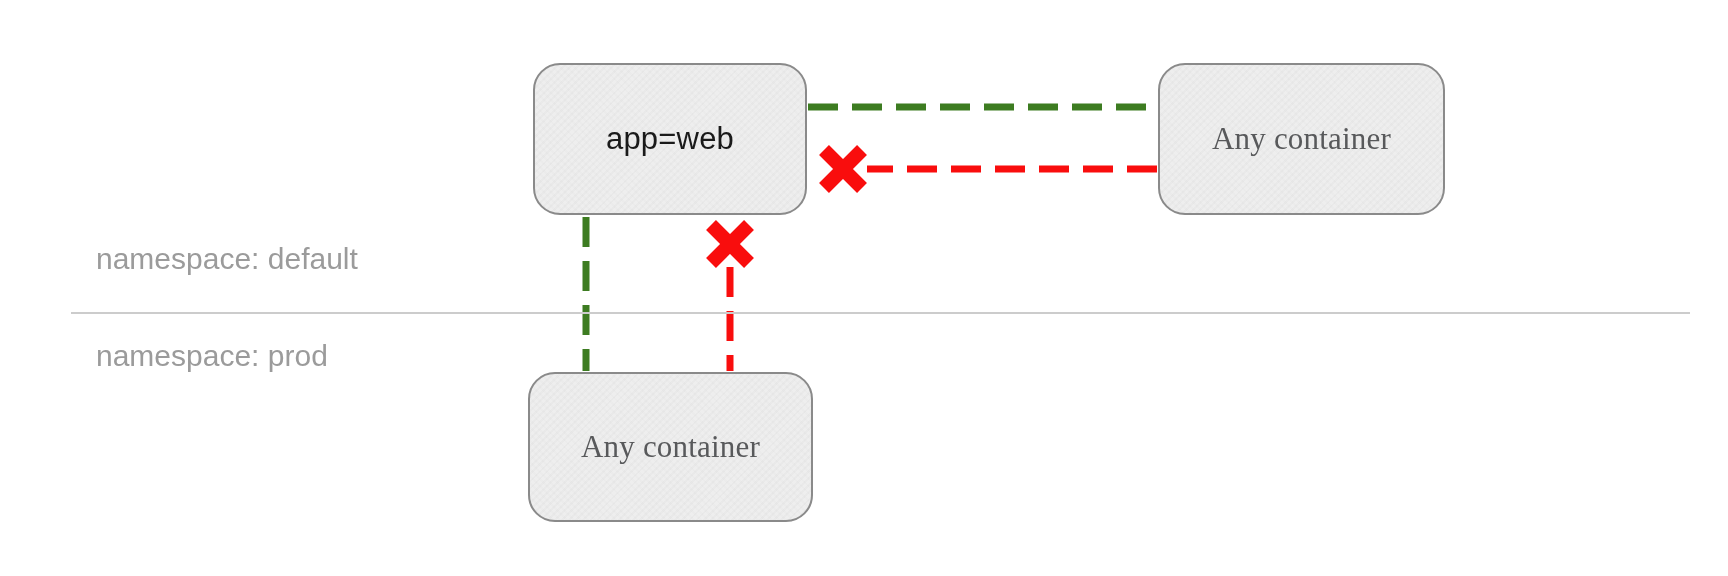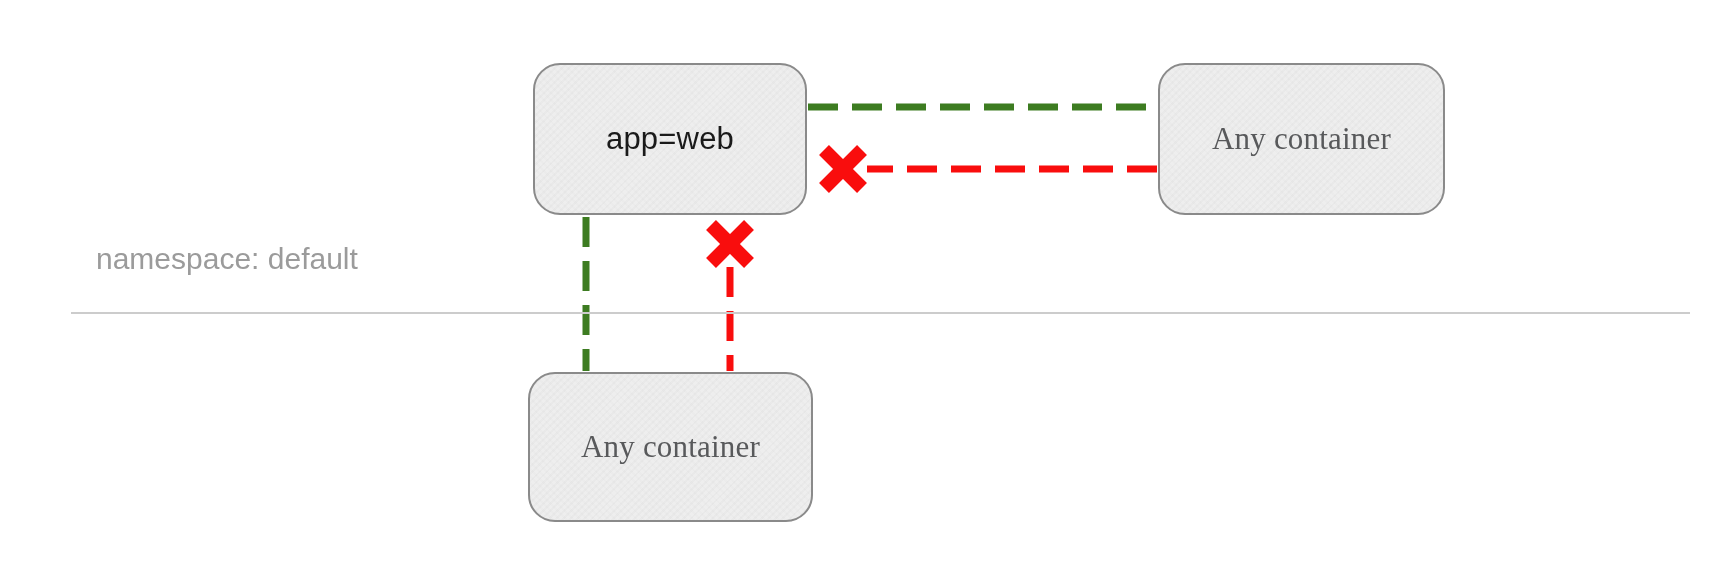--- a/index.html
+++ b/index.html
@@ -115,16 +115,17 @@
   <div class="node any-default">
     <span class="node-label secondary">Any container</span>
   </div>
 
   <div class="node any-prod">
     <span class="node-label secondary">Any container</span>
   </div>
 
   <div class="ns-label default">namespace: default</div>
 
+  <div class="ns-label prod">namespace: prod</div>
 
   <div class="divider"></div>
 
 </div>
 
 </body></html>

